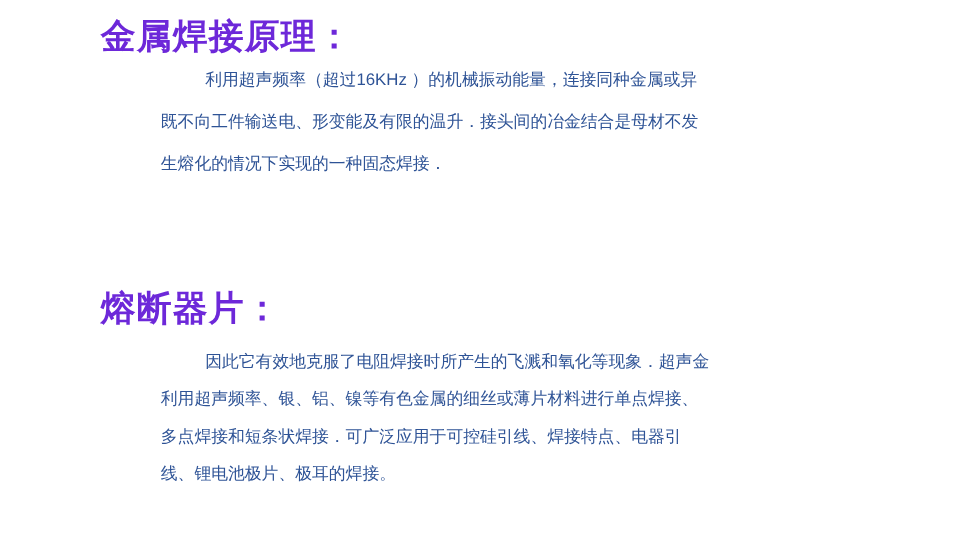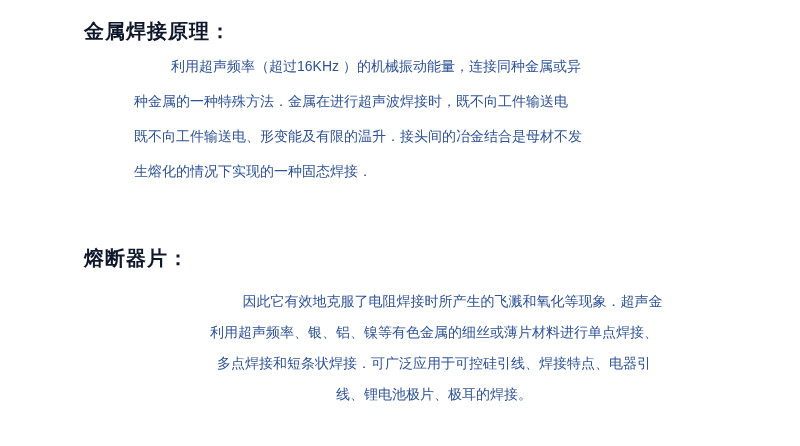--- a/index.html
+++ b/index.html
@@ -8,53 +8,52 @@
     width: 800px;
     height: 446px;
     background: #ffffff;
     overflow: hidden;
     font-family: "Liberation Sans", "DejaVu Sans", sans-serif;
   }
   .sec-title {
     position: absolute;
     left: 84px;
     margin: 0;
-    font-size: 20px;
+    font-size: 29px;
     line-height: 32px;
     font-weight: 700;
-    color: #0f172a;
+    color: #6d28d9;
     letter-spacing: 1px;
     white-space: nowrap;
   }
   #principle-title { top: 15px; }
   #features-title  { top: 242px; }
   .para {
     position: absolute;
     left: 134px;
     width: 600px;
     color: #2e5396;
     font-size: 14px;
   }
   #principle-para { top: 49px; }
   #features-para  { top: 286px; }
   .line { white-space: nowrap; }
   #principle-para .line { line-height: 35px; height: 35px; }
-  #features-para  .line { line-height: 31px; height: 31px; text-align: center; }
+  #features-para  .line { line-height: 31px; height: 31px; }
   .indent { padding-left: 37px; }
 </style>
 </head>
 <body>
 
 <div class="page">
 
   <section>
     <h2 class="sec-title" id="principle-title">金属焊接原理：</h2>
     <div class="para" id="principle-para">
       <div class="line indent">利用超声频率（超过16KHz ）的机械振动能量，连接同种金属或异</div>
-      <div class="line">种金属的一种特殊方法．金属在进行超声波焊接时，既不向工件输送电</div>
       <div class="line">既不向工件输送电、形变能及有限的温升．接头间的冶金结合是母材不发</div>
       <div class="line">生熔化的情况下实现的一种固态焊接．</div>
     </div>
   </section>
 
   <section>
     <h2 class="sec-title" id="features-title">熔断器片：</h2>
     <div class="para" id="features-para">
       <div class="line indent">因此它有效地克服了电阻焊接时所产生的飞溅和氧化等现象．超声金</div>
       <div class="line">利用超声频率、银、铝、镍等有色金属的细丝或薄片材料进行单点焊接、</div>

